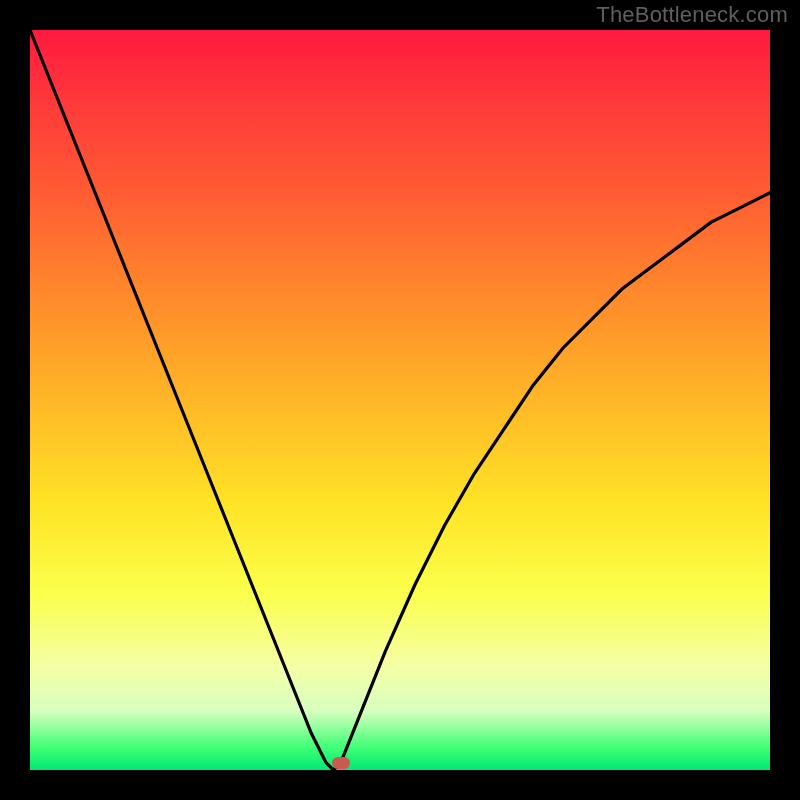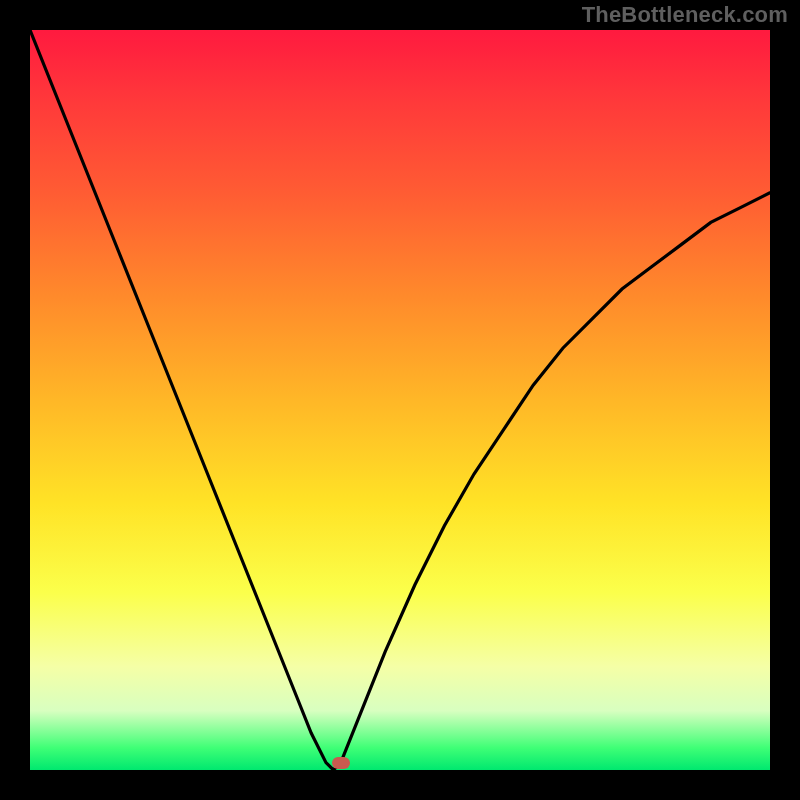--- a/index.html
+++ b/index.html
@@ -15,21 +15,21 @@
     position: relative;
     width: 800px;
     height: 800px;
     background: #000000;
   }
   .watermark {
     position: absolute;
     top: 2px;
     right: 12px;
     font-size: 22px;
-    font-weight: 700;
+    font-weight: 400;
     color: #5f5f5f;
     letter-spacing: 0.2px;
     user-select: none;
   }
   .plot-area {
     position: absolute;
     left: 30px;
     top: 30px;
     width: 740px;
     height: 740px;

